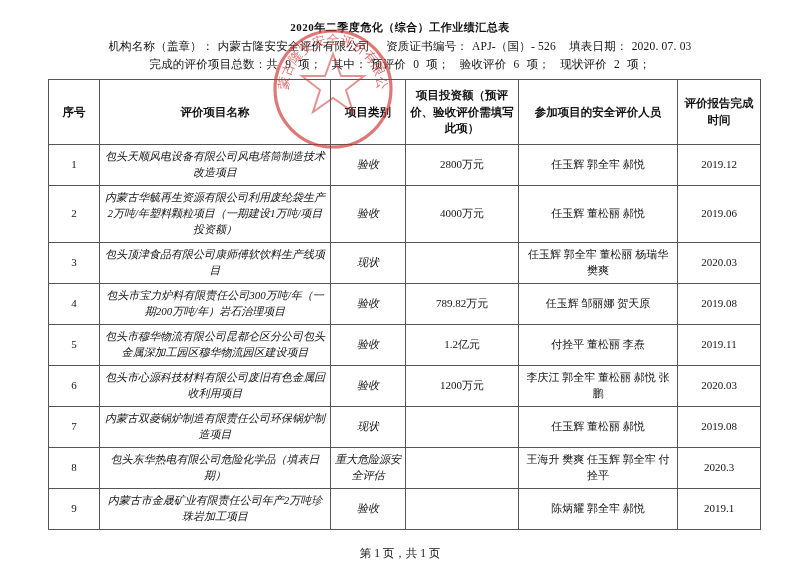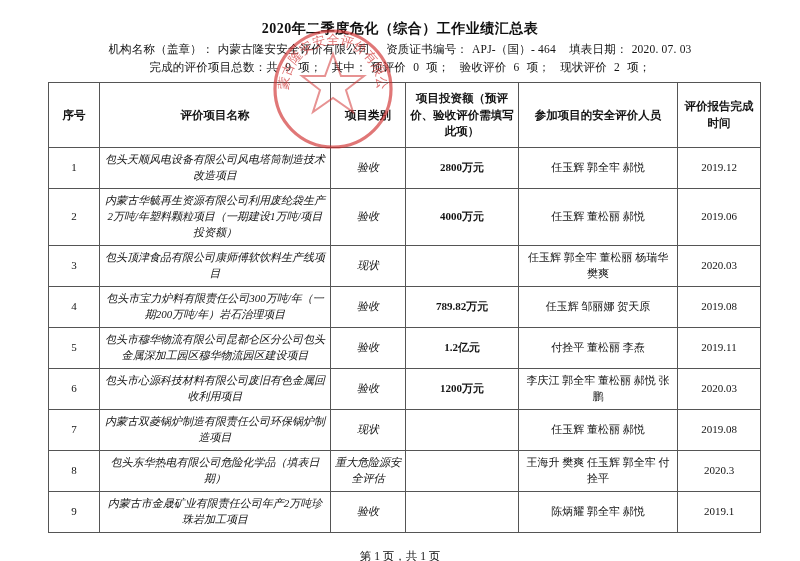--- a/index.html
+++ b/index.html
@@ -17,21 +17,21 @@
   }
   .page {
     position: relative;
     width: 800px;
     height: 561px;
     box-sizing: border-box;
     padding: 14px 48px 0 48px;
   }
   .doc-title {
     text-align: center;
-    font-size: 14px;
+    font-size: 11px;
     font-weight: bold;
     letter-spacing: 0.5px;
     margin: 6px 0 4px 0;
     color: #101010;
   }
   .meta-line {
     text-align: center;
     font-size: 11.5px;
     letter-spacing: 0.2px;
     margin: 3px 0;
@@ -62,21 +62,21 @@
   }
   td.c-no { width: 42px; font-size: 11px; }
   td.c-name {
     width: 222px;
     text-align: center;
     padding-left: 7px;
     padding-right: 7px;
     font-style: italic;
   }
   td.c-type { width: 66px; font-style: italic; }
-  td.c-amount { width: 104px; font-weight: bold; }
+  td.c-amount { width: 104px; }
   td.c-staff { width: 150px; }
   td.c-date { width: 74px; font-size: 10.5px; }
   tbody tr { height: 41px; }
   .footer {
     text-align: center;
     font-size: 11.5px;
     margin-top: 16px;
     color: #141414;
   }
   
@@ -92,21 +92,21 @@
   .seal svg { display: block; }
 </style>
 </head>
 <body>
 
 <div class="page">
 
   <div class="doc-title">2020年二季度危化（综合）工作业绩汇总表</div>
 
   <div class="meta-line">
-    <span class="seg">机构名称（盖章）：</span><span class="seg">内蒙古隆安安全评价有限公司</span>&nbsp;&nbsp;&nbsp;&nbsp;<span class="seg">资质证书编号：</span><span class="seg">APJ-（国）- 464</span>&nbsp;&nbsp;&nbsp;<span class="seg">填表日期：</span><span class="seg">2020. 07. 03</span>
+    <span class="seg">机构名称（盖章）：</span><span class="seg">内蒙古隆安安全评价有限公司</span>&nbsp;&nbsp;&nbsp;&nbsp;<span class="seg">资质证书编号：</span><span class="seg">APJ-（国）- 526</span>&nbsp;&nbsp;&nbsp;<span class="seg">填表日期：</span><span class="seg">2020. 07. 03</span>
   </div>
 
   <div class="meta-line">
     <span class="seg">完成的评价项目总数：共</span>&nbsp;<span class="seg">9</span>&nbsp;<span class="seg">项；</span>&nbsp;&nbsp;<span class="seg">其中：</span><span class="seg">预评价</span>&nbsp;<span class="seg">0</span>&nbsp;<span class="seg">项；</span>&nbsp;&nbsp;<span class="seg">验收评价</span>&nbsp;<span class="seg">6</span>&nbsp;<span class="seg">项；</span>&nbsp;&nbsp;<span class="seg">现状评价</span>&nbsp;<span class="seg">2</span>&nbsp;<span class="seg">项；</span>
   </div>
 
   <table class="main">
     <thead>
       <tr>
         <th style="width:42px">序号</th>

